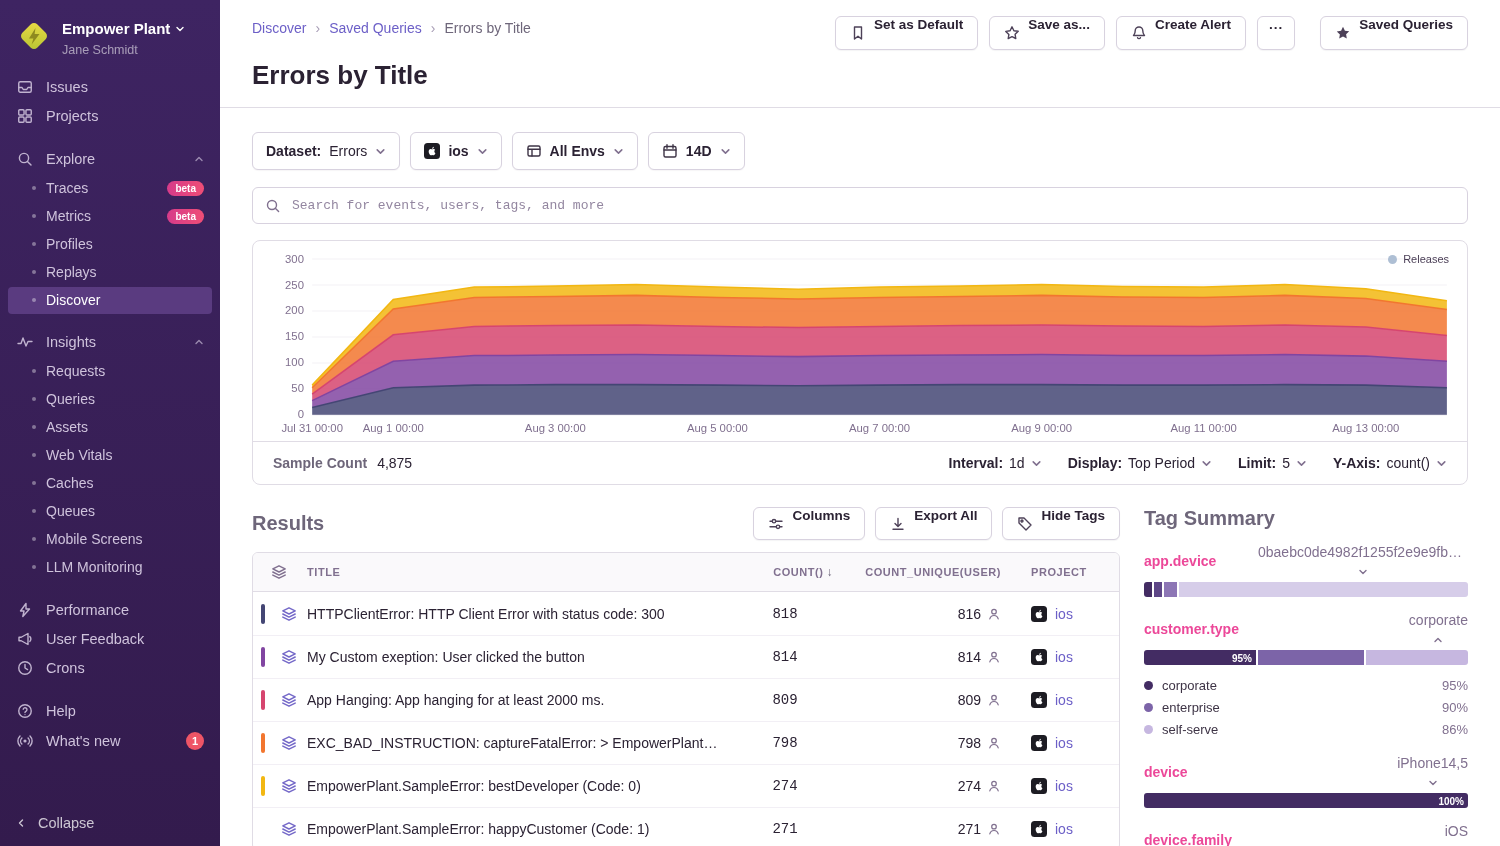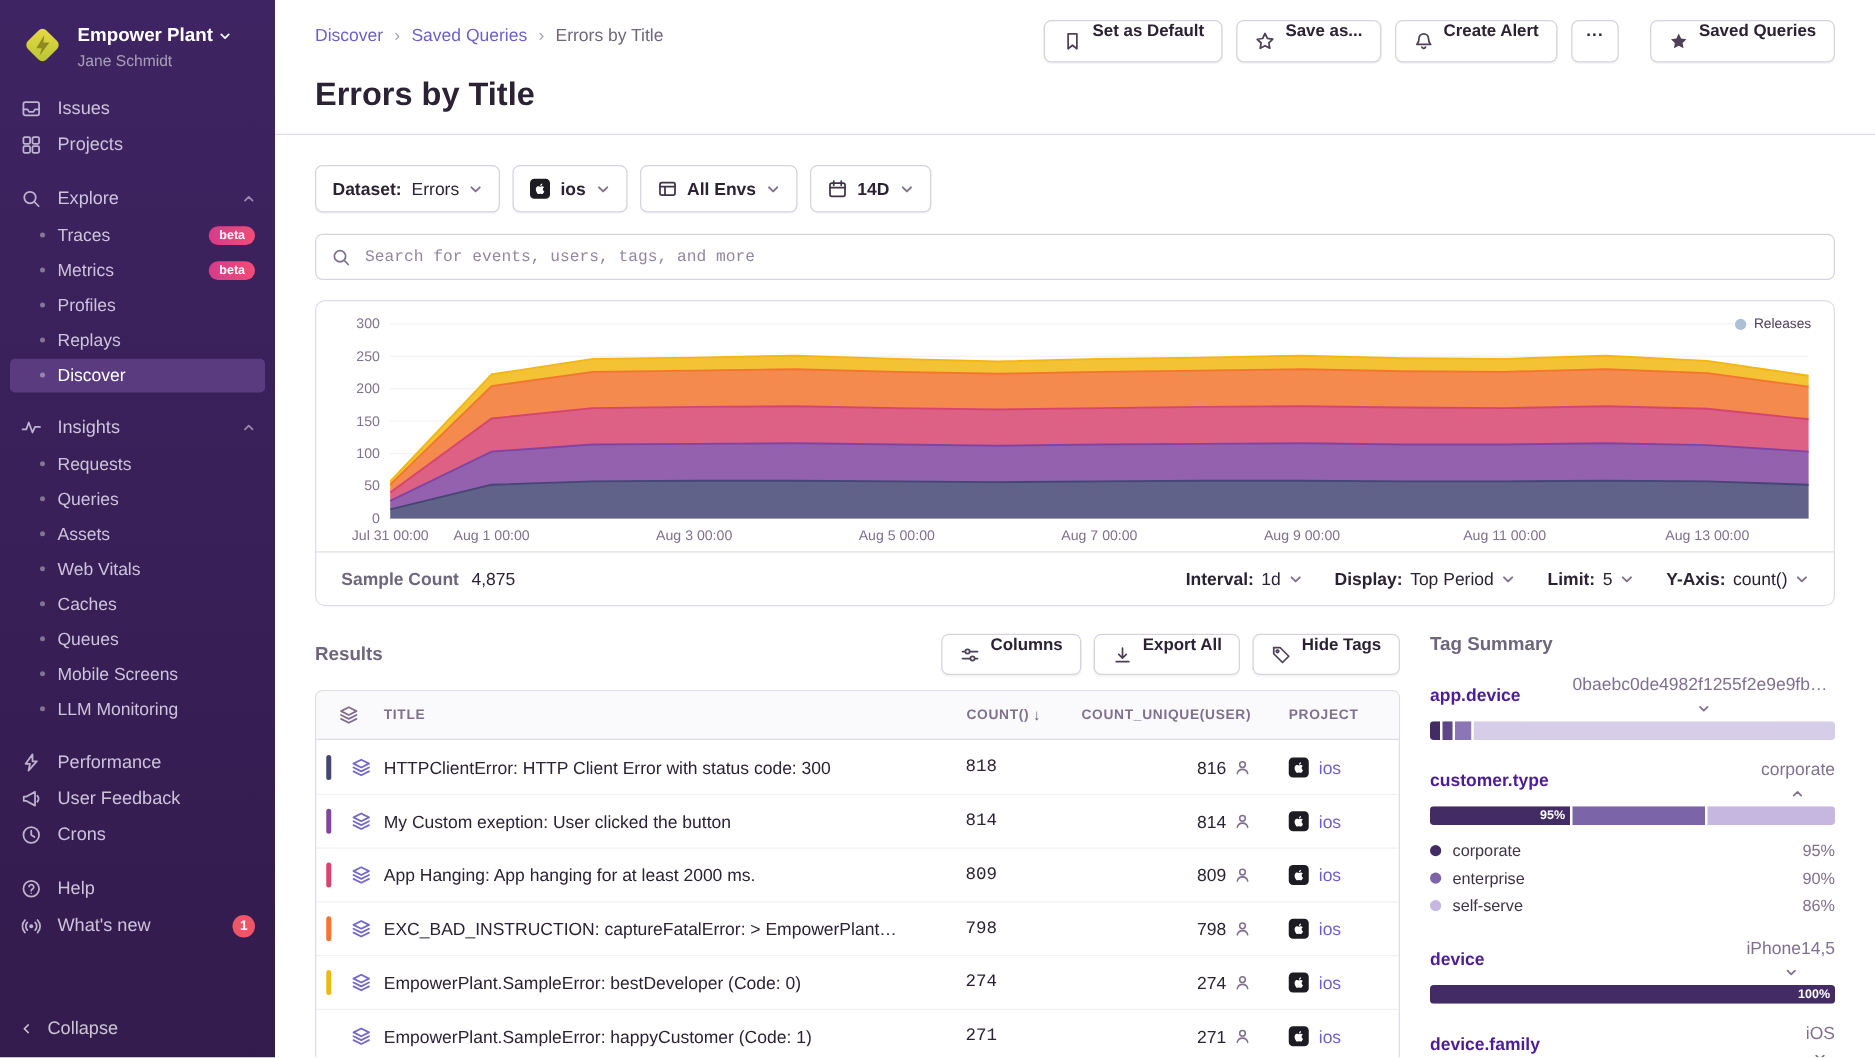--- a/index.html
+++ b/index.html
@@ -102,21 +102,21 @@
   .sample { display:flex; gap:10px; align-items:center; }
   .sample .lab { font-weight:700; color:#6e667a; }
   .chart-ctrls { display:flex; gap:26px; align-items:center; }
   .ctrl { display:flex; gap:6px; align-items:center; cursor:pointer; }
   .ctrl .lab { font-weight:700; }
 
   
   .results-row { display:flex; gap:24px; margin-top:22px; align-items:flex-start; }
   .results-col { flex:1; min-width:0; }
   .results-head { display:flex; justify-content:space-between; align-items:center; }
-  .sec-heading { font-size:15px; font-weight:700; color:#6e667a; }
+  .sec-heading { font-size:20px; font-weight:700; color:#6e667a; }
   .res-buttons { display:flex; gap:10px; }
   .res-buttons .btn { height:33px; }
 
   .table { margin-top:12px; border:1px solid #e0dce5; border-radius:6px; overflow:hidden; background:#fff; }
   .thead, .trow { display:grid; grid-template-columns:18px 36px 1fr 104px 168px 110px; align-items:center; }
   .thead { height:39px; background:#faf9fb; border-bottom:1px solid #e0dce5;
     font-size:11px; font-weight:700; letter-spacing:.05em; color:#80708f; }
   .thead .h-icon { color:#80708f; grid-column:2; justify-self:start; }
   .th-count { text-align:right; padding-right:8px; display:flex; justify-content:flex-end; align-items:center; gap:3px; }
   .th-unique { text-align:right; padding-right:8px; justify-self:end; }
@@ -133,21 +133,21 @@
   .person-icon svg { width:14px; height:14px; }
   .t-project { display:flex; align-items:center; gap:8px; padding-left:22px; cursor:pointer; }
   .proj-link { color:#6c5fc7; }
   .ios-icon { width:16px; height:16px; border-radius:3.5px; background:#1d1c23; flex:none; }
   .ios-icon svg { width:12px; height:12px; }
 
   .tags-col { width:324px; min-width:324px; }
   #tag-list { margin-top:14px; }
   .tag-block { margin-bottom:15px; }
   .tag-top { display:flex; justify-content:space-between; align-items:center; font-size:14px; margin-bottom:5px; cursor:pointer; }
-  .tag-key { font-weight:700; color:#4c1d95; }
+  .tag-key { font-weight:700; color:#ec4899; }
   .tag-val { display:flex; align-items:center; gap:7px; color:#80708f;flex-direction:column; }
   .tv-text { max-width:210px; white-space:nowrap; overflow:hidden; text-overflow:ellipsis; }
   .tag-bar { display:flex; gap:2px; height:15px; border-radius:3px; overflow:hidden; }
   .seg { position:relative; height:100%; display:block; }
   .seg-label { position:absolute; right:4px; top:50%; transform:translateY(-50%); color:#fff; font-size:10px; font-weight:600; }
   .tag-items { margin-top:9px; }
   .tag-item { display:flex; align-items:center; gap:9px; font-size:13px; height:22px; cursor:pointer; }
   .ti-dot { width:9px; height:9px; border-radius:50%; flex:none; }
   .ti-label { color:#3e3446; }
   .ti-pct { margin-left:auto; color:#80708f; }

